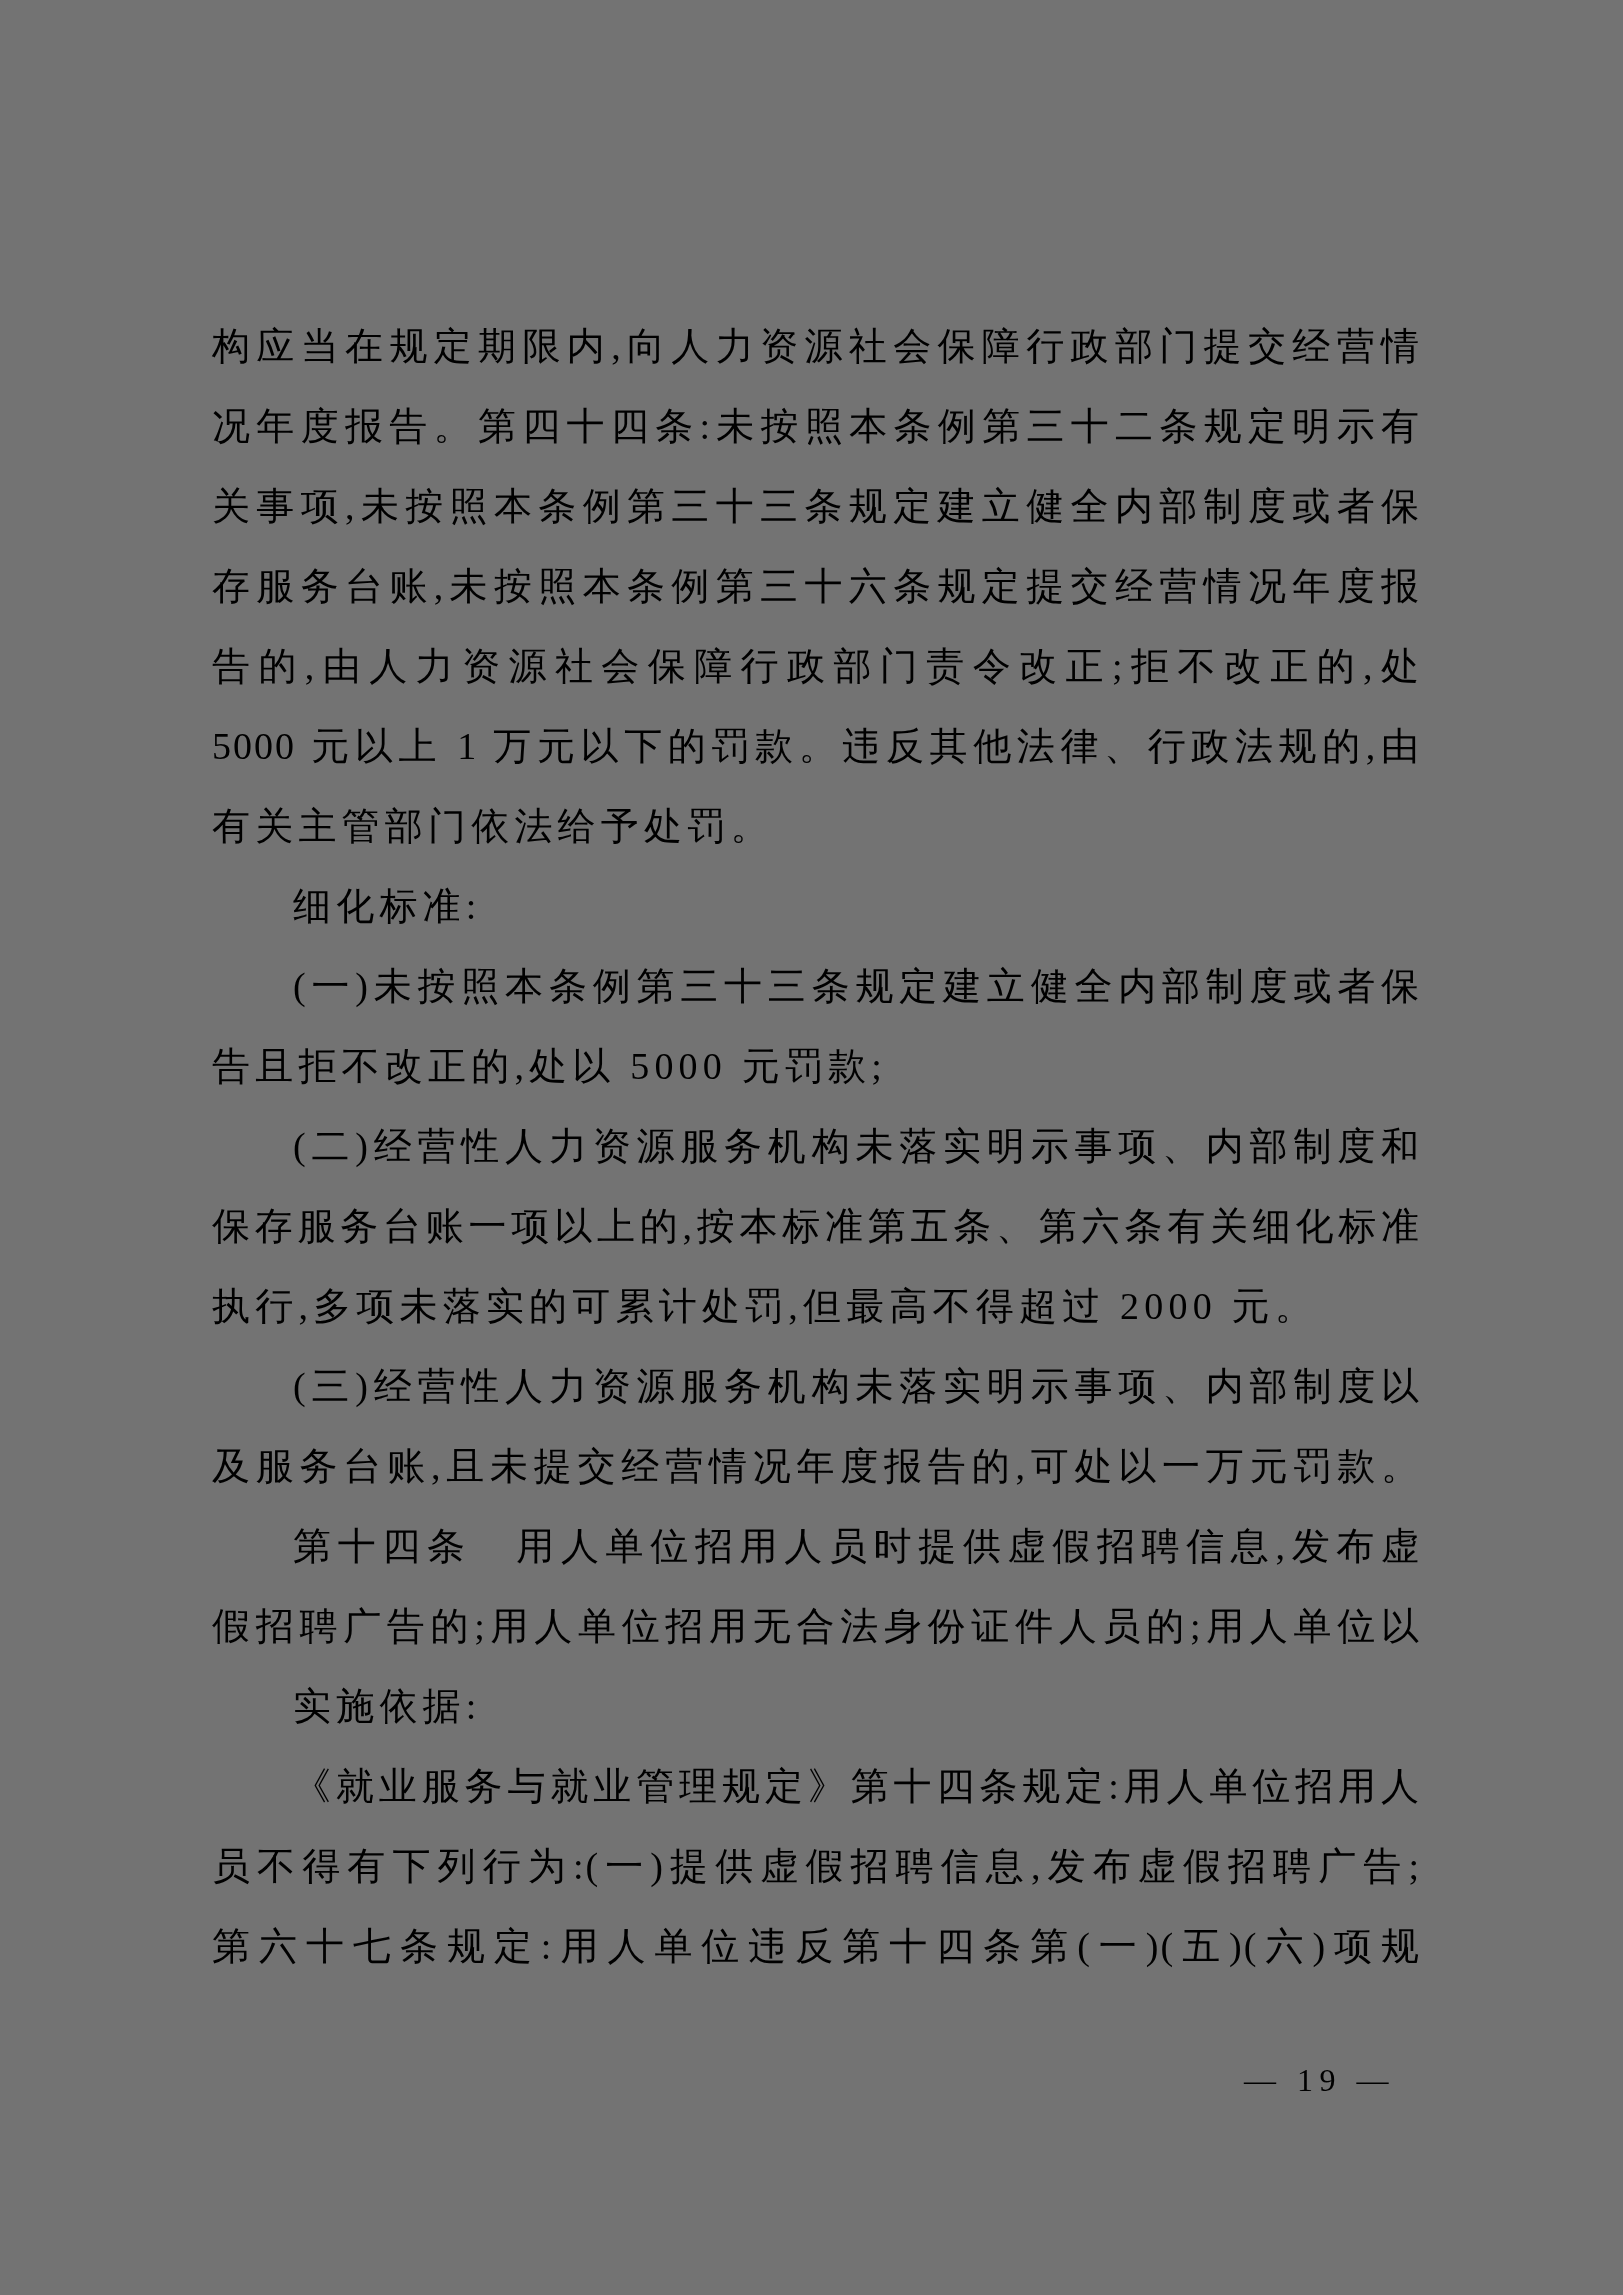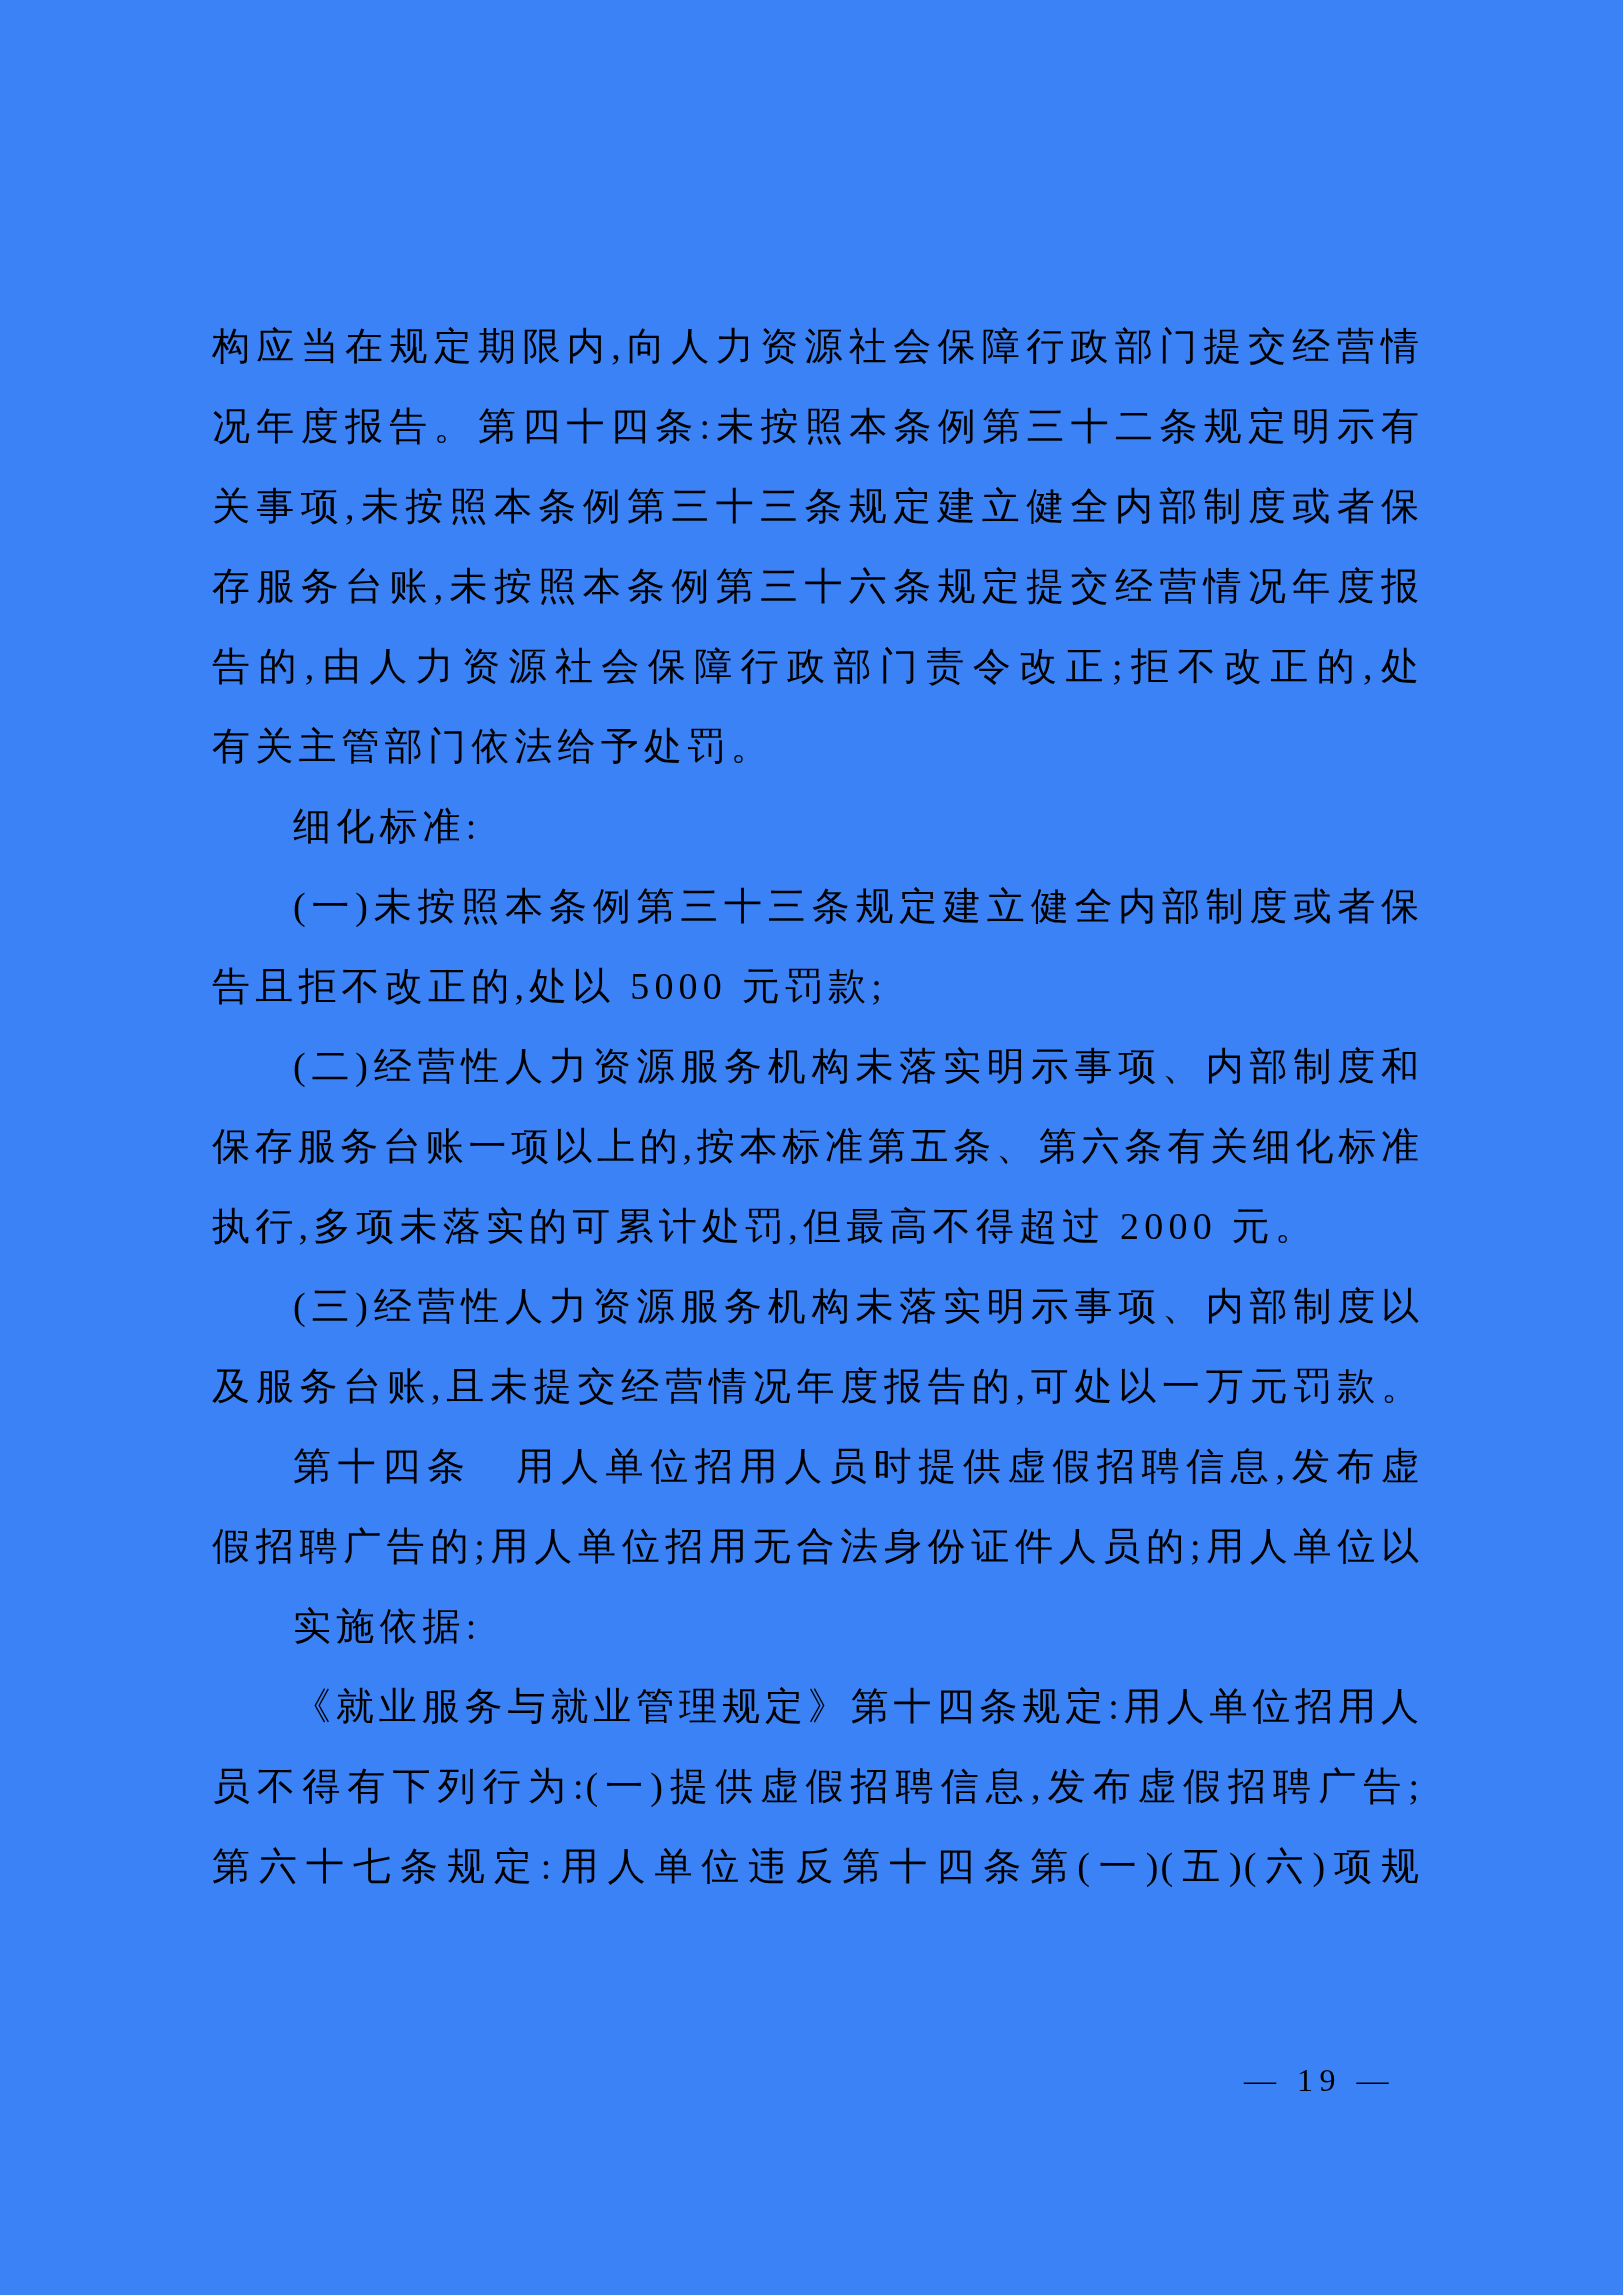--- a/index.html
+++ b/index.html
@@ -4,21 +4,21 @@
 <style>
   html, body {
     margin: 0;
     padding: 0;
     background: #e8e8e8;
   }
   .page {
     position: relative;
     width: 1623px;
     height: 2295px;
-    background: #3b82f6;
+    background: #737373;
     color: #000000;
     font-family: "Liberation Serif", "DejaVu Serif", serif;
     overflow: hidden;
   }
   .text-block {
     position: absolute;
     left: 212px;
     top: 306px;
     width: 1209px;
   }
@@ -57,20 +57,21 @@
 </head>
 <body>
 
 <div class="page">
   <div class="text-block">
       <div class="line just"><span class="seg">构应当在规定期限内,向人力资源社会保障行政部门提交经营情</span></div>
       <div class="line just"><span class="seg">况年度报告。第四十四条:未按照本条例第三十二条规定明示有</span></div>
       <div class="line just"><span class="seg">关事项,未按照本条例第三十三条规定建立健全内部制度或者保</span></div>
       <div class="line just"><span class="seg">存服务台账,未按照本条例第三十六条规定提交经营情况年度报</span></div>
       <div class="line just"><span class="seg">告的,由人力资源社会保障行政部门责令改正;拒不改正的,处</span></div>
+      <div class="line just"><span class="seg">5000 元以上 1 万元以下的罚款。违反其他法律、行政法规的,由</span></div>
       <div class="line"><span class="seg">有关主管部门依法给予处罚。</span></div>
       <div class="line indent"><span class="seg">细化标准:</span></div>
       <div class="line indent just"><span class="seg">(一)未按照本条例第三十三条规定建立健全内部制度或者保</span></div>
       <div class="line"><span class="seg">告且拒不改正的,处以 5000 元罚款;</span></div>
       <div class="line indent just"><span class="seg">(二)经营性人力资源服务机构未落实明示事项、内部制度和</span></div>
       <div class="line just"><span class="seg">保存服务台账一项以上的,按本标准第五条、第六条有关细化标准</span></div>
       <div class="line"><span class="seg">执行,多项未落实的可累计处罚,但最高不得超过 2000 元。</span></div>
       <div class="line indent just"><span class="seg">(三)经营性人力资源服务机构未落实明示事项、内部制度以</span></div>
       <div class="line just"><span class="seg">及服务台账,且未提交经营情况年度报告的,可处以一万元罚款。</span></div>
       <div class="line indent just"><span class="seg bold">第十四条</span><span class="seg">　用人单位招用人员时提供虚假招聘信息,发布虚</span></div>

